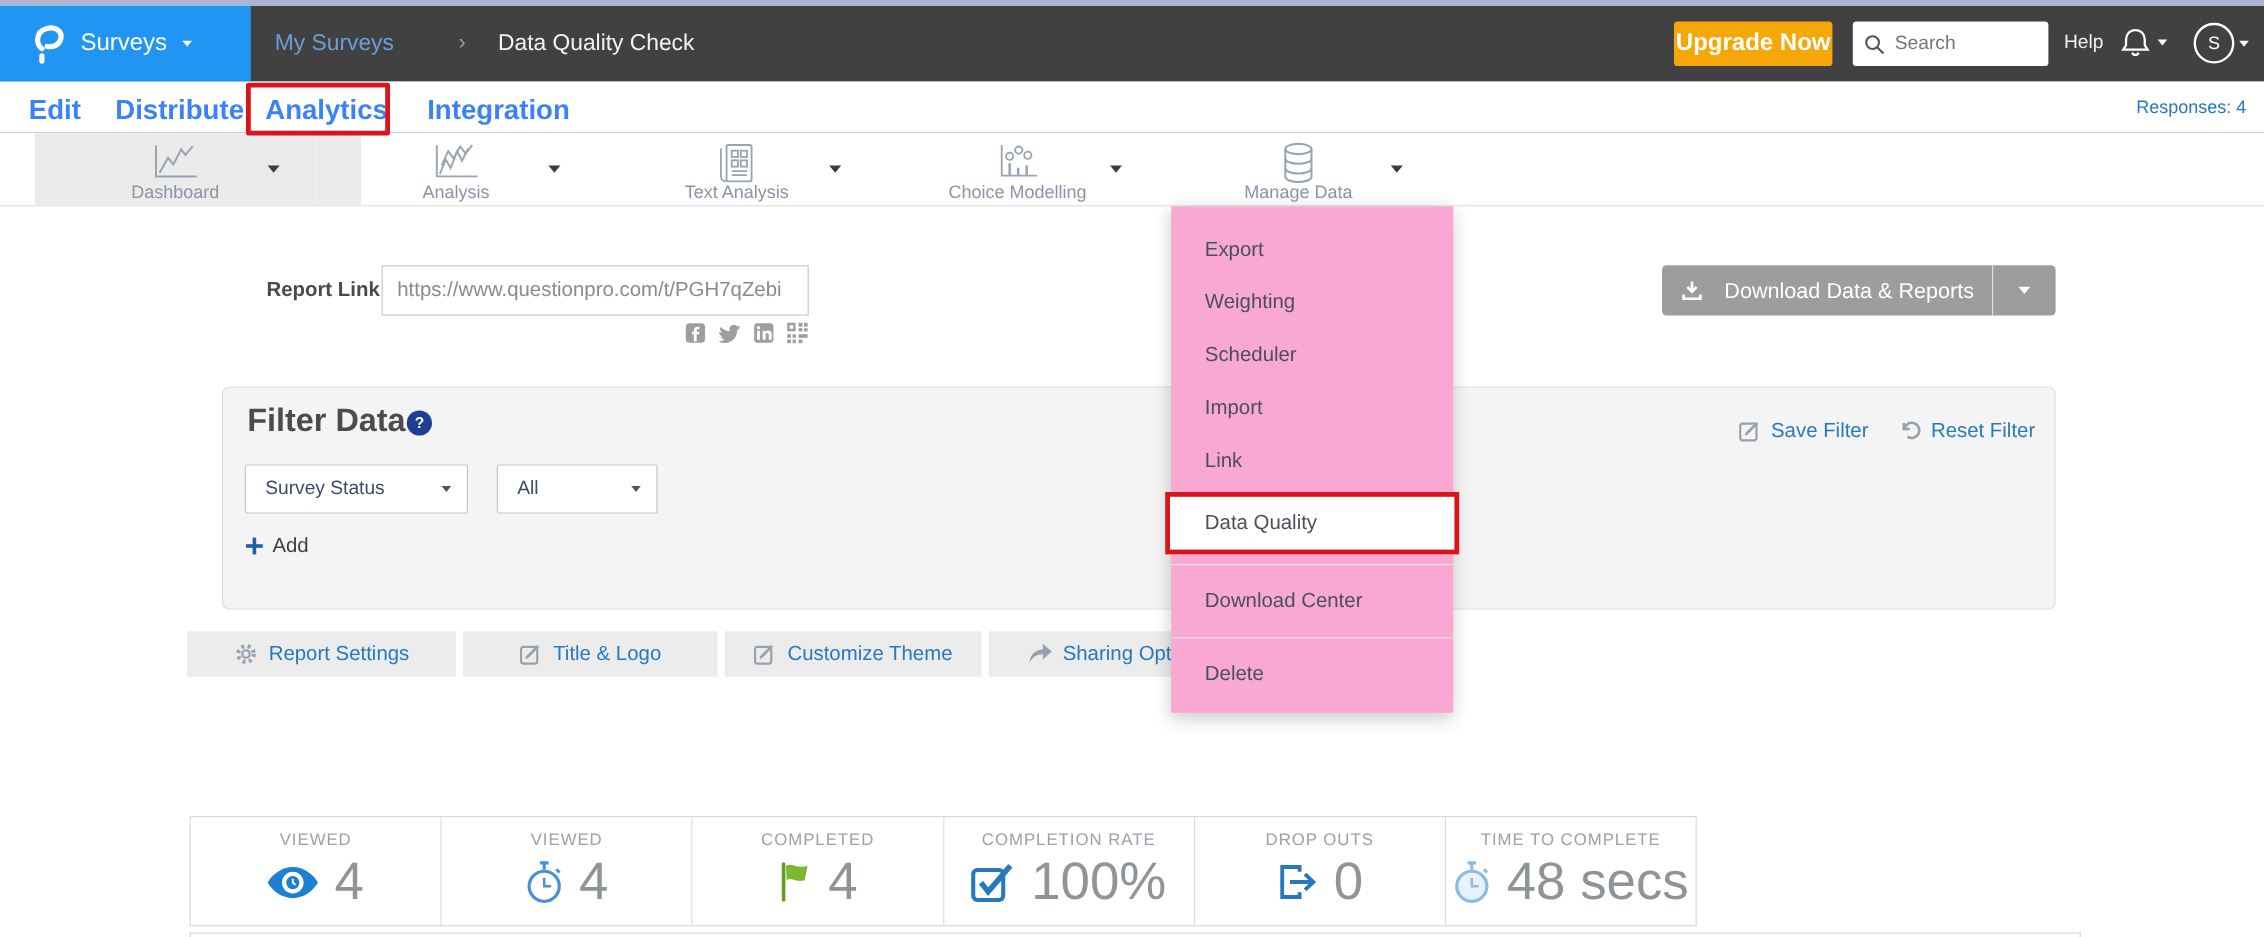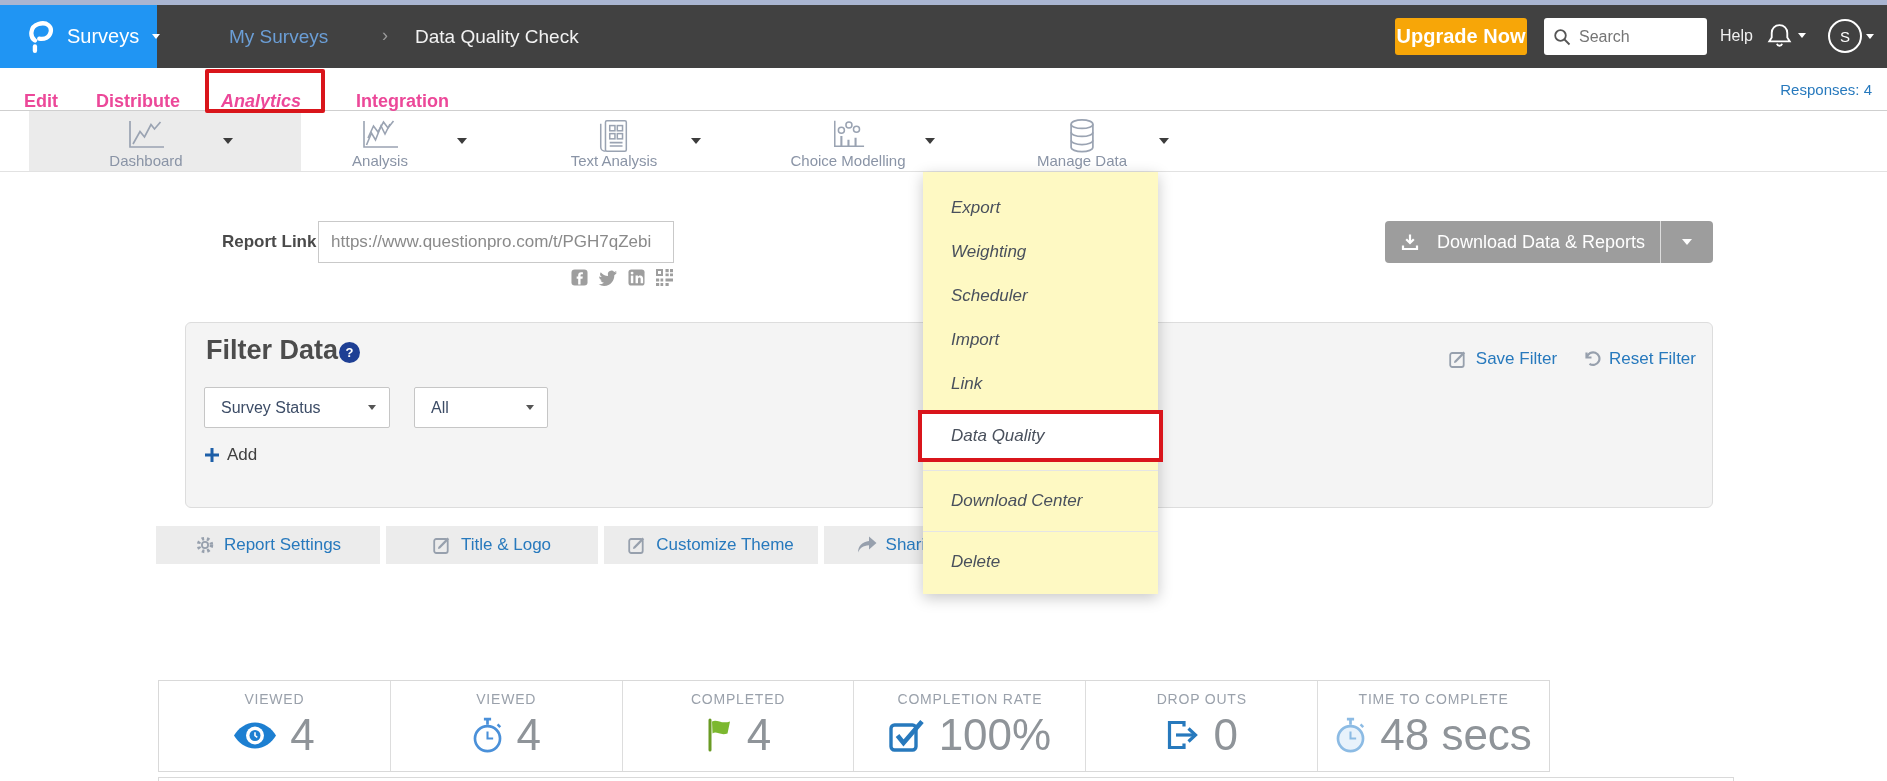--- a/index.html
+++ b/index.html
@@ -3,21 +3,21 @@
 <meta charset="utf-8">
 <style>
   html,body{margin:0;padding:0;background:#fff;}
   .stage{position:relative;width:1887px;height:781px;overflow:hidden;background:#fff;
          font-family:"Liberation Sans",sans-serif;-webkit-font-smoothing:antialiased;}
   .abs{position:absolute;}
 
   
   .top-strip{left:0;top:0;width:1887px;height:5px;background:#a9b5d1;}
   .appbar{left:0;top:5px;width:1887px;height:63px;background:#414141;}
-  .brand{left:0;top:0;width:157px;height:63px;background:#2095f3;display:flex;align-items:center;
+  .brand{left:0;top:0;width:209px;height:63px;background:#2095f3;display:flex;align-items:center;
          padding-left:28px;box-sizing:border-box;gap:13px;cursor:pointer;}
   .brand-label{color:#fff;font-size:20px;}
   .crumb-parent{left:229px;top:21px;font-size:19px;color:#6b9ed6;cursor:pointer;}
   .crumb-sep{left:382px;top:20px;font-size:18px;color:#9a9a9a;}
   .crumb-current{left:415px;top:21px;font-size:19px;color:#f2f2f2;}
   .upgrade-btn{left:1395px;top:13px;width:132px;height:37px;background:#f7a608;border-radius:3px;
                color:#fff;font-size:20px;font-weight:bold;display:flex;align-items:center;justify-content:center;cursor:pointer;}
   .searchbox{left:1544px;top:13px;width:163px;height:37px;background:#fff;border-radius:3px;
              display:flex;align-items:center;padding-left:9px;box-sizing:border-box;gap:6px;}
   .searchbox input{border:none;outline:none;font-size:16px;color:#555;width:115px;background:transparent;
@@ -27,39 +27,39 @@
   .avatar-wrap{left:1828px;top:14px;display:flex;align-items:center;gap:4px;cursor:pointer;}
   .avatar{width:34px;height:34px;border:2px solid #fff;border-radius:50%;color:#fff;font-size:15px;
           display:flex;align-items:center;justify-content:center;box-sizing:border-box;}
 
   .tri{display:inline-block;width:0;height:0;border-left:5px solid transparent;border-right:5px solid transparent;
        border-top:6px solid currentColor;}
   .tri.sm{border-left-width:4px;border-right-width:4px;border-top-width:5px;}
 
   
   .tabbar{left:0;top:68px;width:1887px;height:43px;background:#fff;border-bottom:1px solid #cfcfcf;box-sizing:border-box;}
-  .tab{position:absolute;top:10px;font-size:18px;font-weight:600;color:#ec4899;cursor:pointer;margin-top:13px;}
-  .tab.active{border-bottom:3px solid #44a8de;padding-bottom:19px;font-style:italic;}
+  .tab{position:absolute;top:10px;font-size:23px;font-weight:600;color:#3b82f6;cursor:pointer;}
+  .tab.active{border-bottom:3px solid #44a8de;padding-bottom:19px;}
   .responses{position:absolute;right:15px;top:13px;font-size:15px;color:#2779bd;}
   .annot-analytics{left:205px;top:69px;width:112px;height:36px;border:4px solid #d9151b;border-radius:2px;
                    z-index:45;pointer-events:none;}
 
   
   .toolbar{left:0;top:111px;width:1887px;height:61px;background:#fff;border-bottom:1px solid #e2e2e2;
            box-sizing:border-box;display:flex;padding-left:29px;}
   .tool-cell{position:relative;width:234px;height:60px;text-align:center;cursor:pointer;}
   .tool-cell.selected{background:#ebebeb;}
   .tool-cell.selected::after{content:"";position:absolute;left:100%;top:0;width:38px;height:100%;background:#ebebeb;}
   .tool-icon{margin-top:7px;height:34px;}
   .tool-label{font-size:15px;color:#8a94a6;margin-top:0px;}
   .tool-caret{position:absolute;right:30px;top:27px;color:#3c3c3c;}
 
   
-  .menu{left:923px;top:172px;width:235px;background:#fef9c3;z-index:40;box-shadow:0 4px 14px rgba(0,0,0,.22);
-        padding:14px 0 10px 0;box-sizing:border-box;font-style:italic;}
+  .menu{left:976px;top:172px;width:235px;background:#f9a8d4;z-index:40;box-shadow:0 4px 14px rgba(0,0,0,.22);
+        padding:14px 0 10px 0;box-sizing:border-box;}
   .menu-item{padding:12px 28px;font-size:17px;color:#49505c;cursor:pointer;}
   .menu-hl{border:4px solid #d9151b;margin:4px -5px;background:#fff;}
   .menu-hl .menu-item{padding:12px 29px;}
   .menu-div{height:1px;background:#e5e5e5;margin:8px 0;}
 
   
   .report-label{left:222px;top:232px;font-size:17px;font-weight:bold;color:#4a4a4a;}
   .report-input{left:318px;top:221px;width:356px;height:42px;border:1px solid #c9c9c9;background:#fff;
                 box-sizing:border-box;padding:0 12px;font-size:17px;color:#8a8a8a;outline:none;
                 font-family:"Liberation Sans",sans-serif;}
@@ -89,21 +89,21 @@
             font-size:17px;color:#404040;}
 
   
   .actseg{position:absolute;top:526px;height:38px;background:#ececec;display:flex;align-items:center;
           justify-content:center;gap:9px;font-size:17px;color:#2779bd;cursor:pointer;}
   .seg1{left:156px;width:224px;} .seg2{left:386px;width:212px;}
   .seg3{left:604px;width:214px;} .seg4{left:824px;width:216px;}
 
   
   .page-heading{left:156px;top:596px;font-size:34px;font-weight:bold;color:#1b2a5c;}
-  .stats{left:158px;top:680px;width:1392px;height:92px;border:1px solid #d9d9d9;box-sizing:border-box;
+  .stats{left:158px;top:680px;width:1256px;height:92px;border:1px solid #d9d9d9;box-sizing:border-box;
          display:flex;background:#fff;}
   .stat{flex:1;border-right:1px solid #ddd;text-align:center;padding-top:10px;box-sizing:border-box;}
   .stat:last-child{border-right:none;}
   .stat-label{font-size:14px;color:#9aa1ab;letter-spacing:.8px;}
   .stat-valrow{display:flex;align-items:center;justify-content:center;gap:14px;margin-top:3px;}
   .stat-value{font-size:44px;color:#8f9499;}
   .stats-next{left:158px;top:777px;width:1576px;height:4px;border:1px solid #d9d9d9;border-bottom:none;box-sizing:border-box;}
 </style>
 </head>
 <body>

